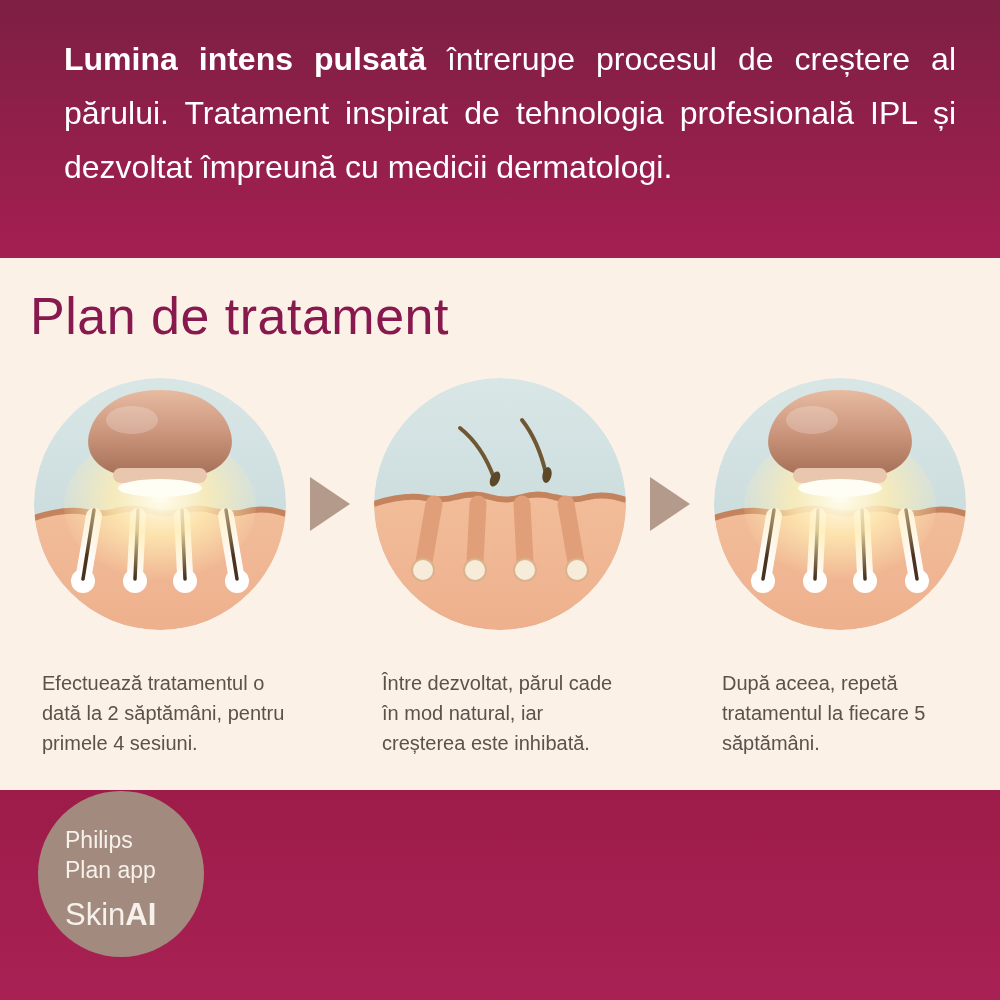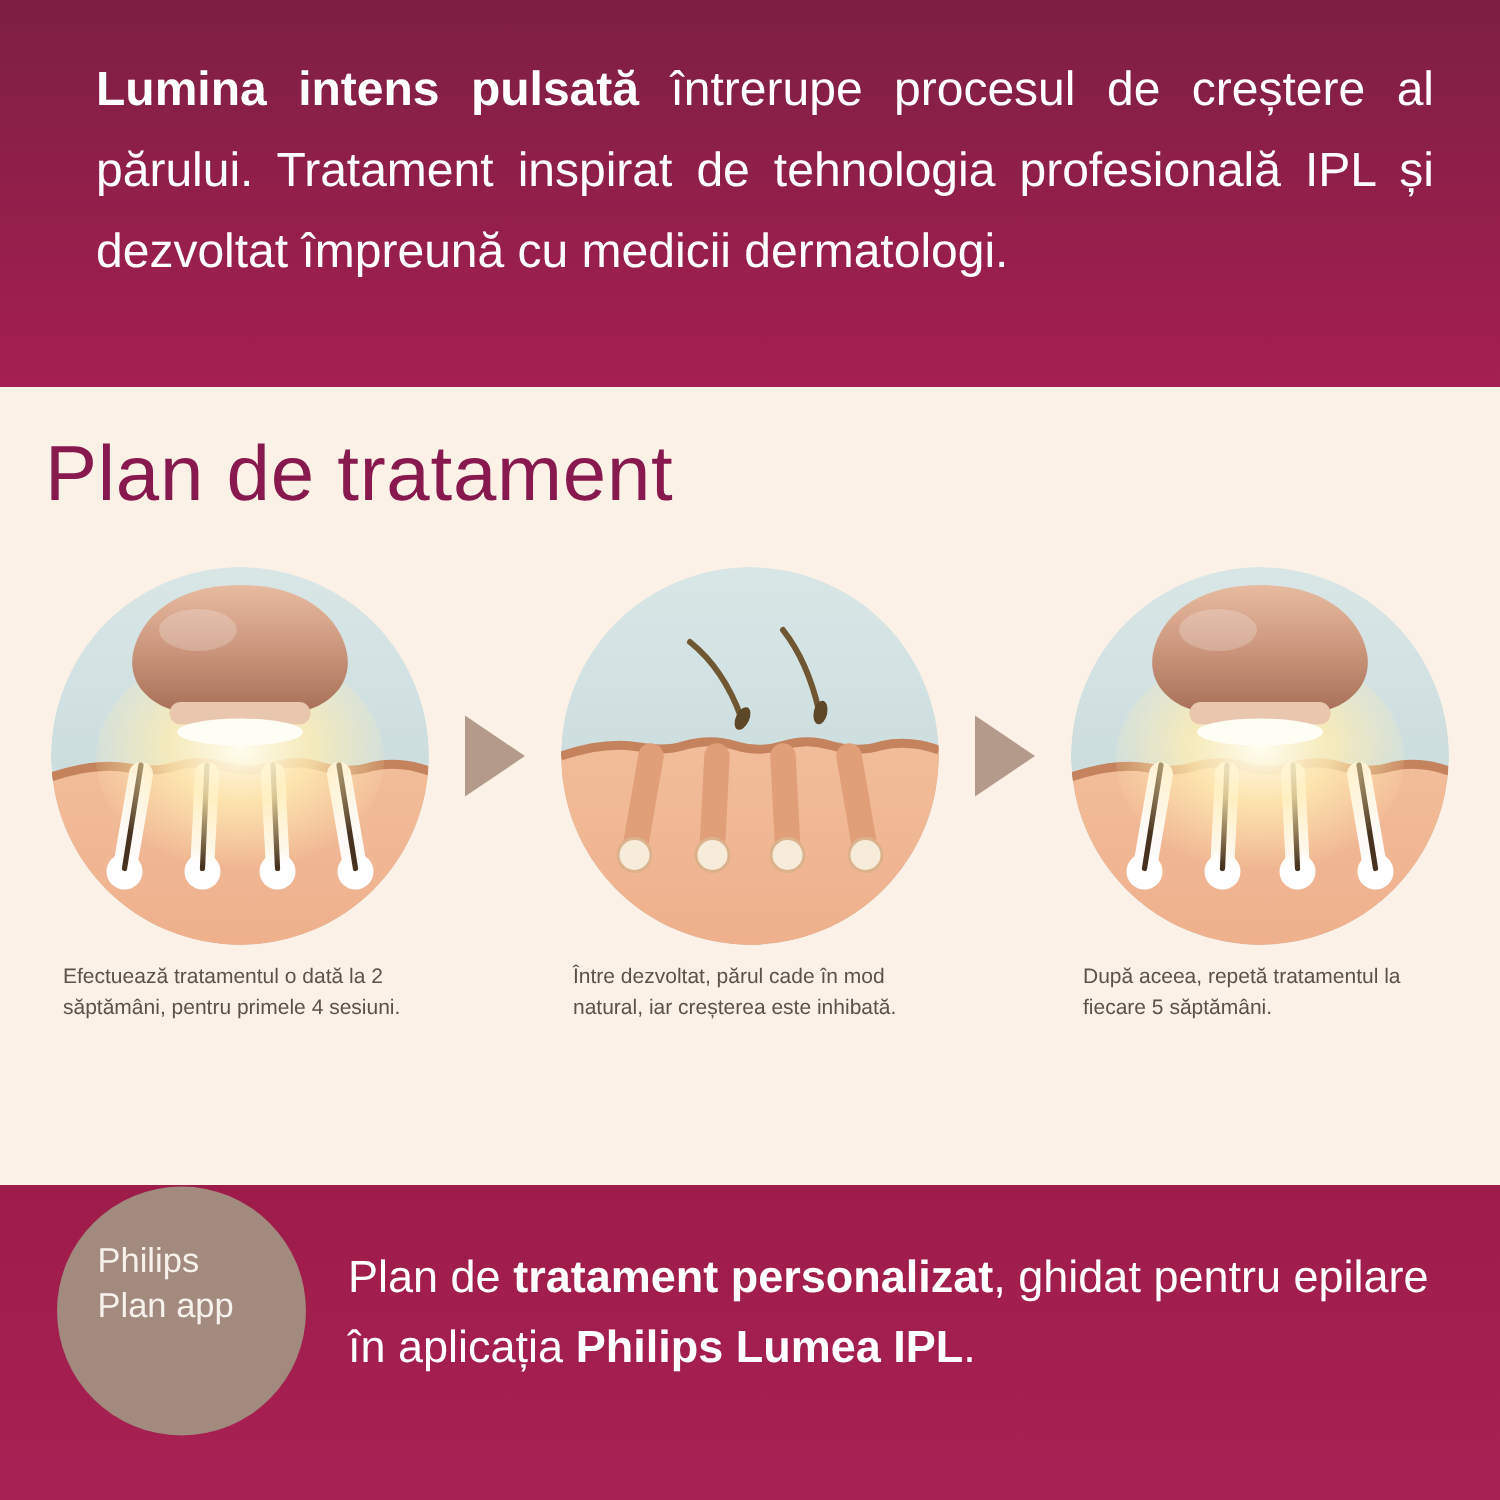--- a/index.html
+++ b/index.html
@@ -30,22 +30,22 @@
     font-size:52px; font-weight:500;
     color:var(--title); letter-spacing:0.5px;
   }
   .steps-row{
     display:flex; align-items:flex-start;
     padding:0 34px; margin-top:32px;
   }
   .step{flex:0 0 252px; display:flex; flex-direction:column;}
   .circle{width:252px;height:252px;border-radius:50%;overflow:hidden;}
   .step-caption{
-    margin-top:10px; padding-left:8px;
-    font-size:14px; line-height:1.5; color:var(--caption);
+    margin-top:38px; padding-left:8px;
+    font-size:20px; line-height:1.5; color:var(--caption);
     max-width:262px;
   }
   .arrow-cell{flex:1; display:flex; justify-content:center;}
   .arrow{
     margin-top:99px;
     width:0;height:0;
     border-left:40px solid var(--arrow);
     border-top:27px solid transparent;
     border-bottom:27px solid transparent;
   }
@@ -255,17 +255,17 @@
         <p class="step-caption">După aceea, repetă tratamentul la fiecare 5 săptămâni.</p>
       </div>
 
     </div>
   </section>
 
   <section class="footer">
     <div class="badge">
       <div class="app-line">Philips</div>
       <div class="app-line">Plan app</div>
+      <div class="skin-line"><span>Skin</span><span class="ai">AI</span></div>
     </div>
-    <p class="footer-text"><span>Plan de </span><b>tratament personalizat</b><span>, ghidat pentru epilare în aplicația </span><b>Philips Lumea IPL</b><span>.</span></p>
   </section>
 
 </div>
 
 </body></html>

